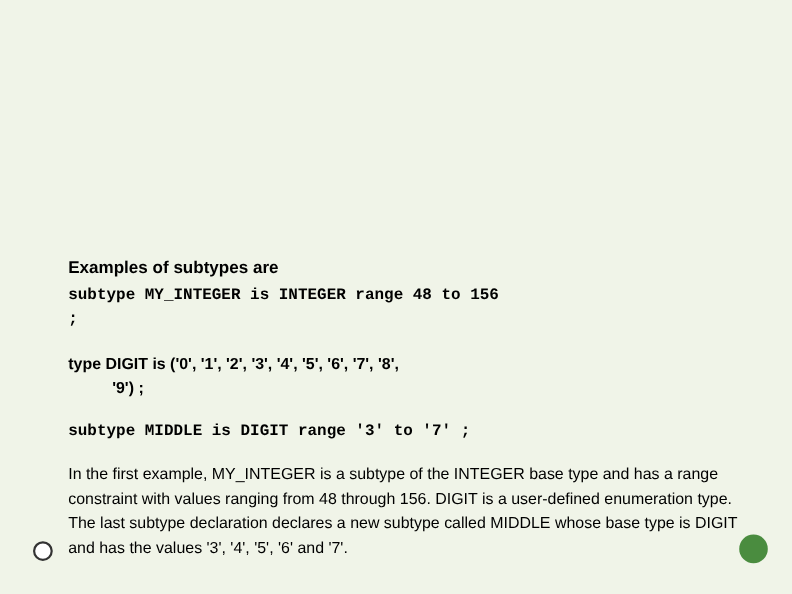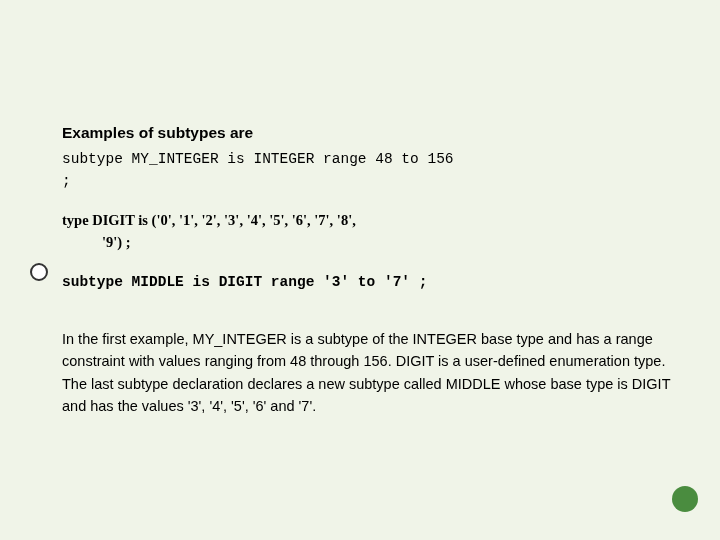--- a/index.html
+++ b/index.html
@@ -18,21 +18,21 @@
     }
 
     .slide-container {
       width: 720px;
       height: 540px;
       background-color: #f0f4e8;
       padding: 30px 40px 30px 30px;
       position: relative;
       display: flex;
       flex-direction: row;
-      align-items: center;
+      align-items: flex-end;
       border-radius: 16px;
     }
 
     .bullet-icon {
       width: 18px;
       height: 18px;
       min-width: 18px;
       border: 2px solid #333;
       border-radius: 50%;
       margin-top: 4px;
@@ -52,43 +52,42 @@
       font-size: 15.5px;
       font-weight: bold;
       color: #000;
       line-height: 1.45;
       margin-bottom: 2px;
     }
 
     .code-block {
       font-family: 'Courier New', Courier, monospace;
       font-size: 14.5px;
-      font-weight: normal;
+      font-weight: bold;
       color: #000;
       line-height: 1.5;
       margin-bottom: 18px;
       margin-top: 2px;
     }
 
     .code-block-2 {
-      font-family: Liberation Serif, serif;
+      font-family: Liberation Sans, sans-serif;
       font-size: 14.5px;
       font-weight: bold;
       color: #000;
       line-height: 1.5;
       margin-bottom: 18px;
     }
 
     .code-block-3 {
       font-family: 'Courier New', Courier, monospace;
       font-size: 14.5px;
       font-weight: bold;
       color: #000;
       line-height: 1.5;
-      margin-bottom: 18px;
     }
 
     .explanation {
       font-size: 14.5px;
       color: #000;
       line-height: 1.55;
       margin-top: 16px;
     }
 
     .green-circle {

